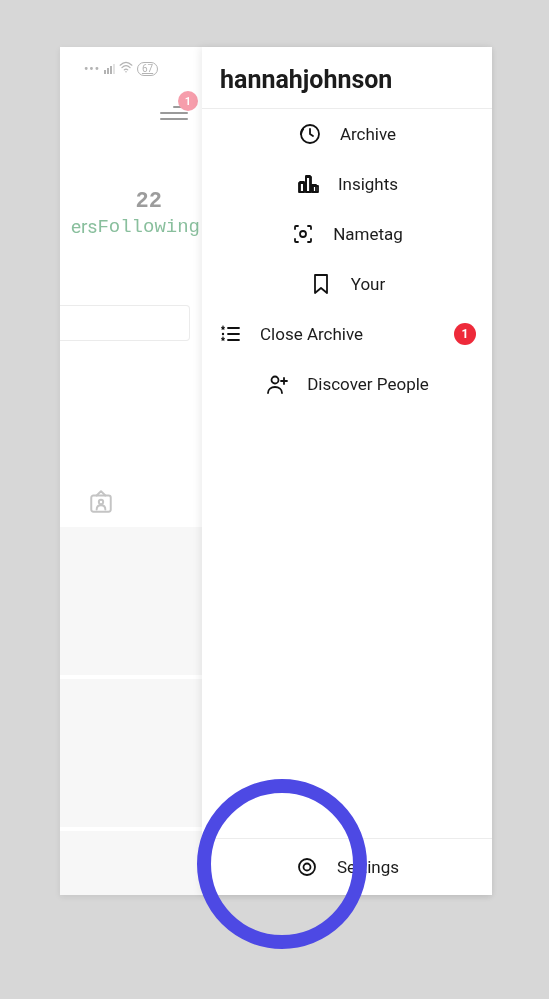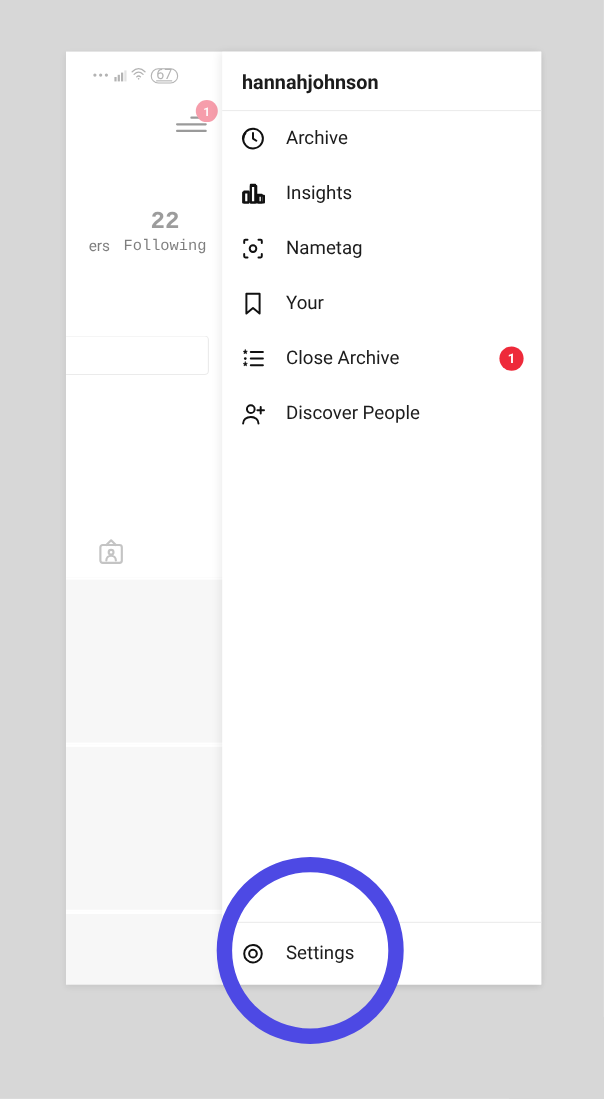--- a/index.html
+++ b/index.html
@@ -40,21 +40,21 @@
   .statusbar .dots { letter-spacing: 1px; font-weight: bold; }
   .statusbar .sig { display:inline-flex; align-items:flex-end; gap:1px; }
   .statusbar .sig i { display:block; width:2px; background:#6a6a6a; }
   .statusbar .sig i:nth-child(1){height:4px}
   .statusbar .sig i:nth-child(2){height:6px}
   .statusbar .sig i:nth-child(3){height:8px}
   .statusbar .sig i:nth-child(4){height:10px; background:#c8c8c8}
   .batt {
     display:inline-flex; align-items:center;
     border:1px solid #6a6a6a; border-radius:8px;
-    padding:0 4px; font-size:13px; line-height:12px;text-decoration:underline;
+    padding:0 4px; font-size:10px; line-height:12px;text-decoration:underline;
   }
   .hamburger {
     position: absolute;
     top: 54px;
     left: 100px;
     width: 28px; height: 24px;
     display:flex; flex-direction:column; justify-content:center; gap:4px;
   }
   .hamburger span { display:block; height:2px; background:#383838; border-radius:1px;}
   .hamburger span:nth-child(1){width:55%; align-self:flex-end;}
@@ -68,21 +68,21 @@
   }
   .stats {
     position:absolute;
     top:142px; left:0; width:140px;
     text-align:center;
   }
   .stats .row{display:flex;}
   .stats .cell1{width:40px;text-align:right;color:#333;font-size:15px;}
   .stats .cell2{flex:1;font-family:Liberation Mono, monospace;}
   .num{font-size:22px;font-weight:700;color:#3b3b3b;}
-  .lbl{font-size:14px;color:#000000;margin-top:2px;}
+  .lbl{font-size:19px;color:#15803d;margin-top:2px;}
   .editbtn {
     position:absolute; top:258px; left:0; width:130px; height:36px;
     border:1px solid #d9d9d9; border-radius:4px; background:#fff;
     border-left:none; border-top-left-radius:0; border-bottom-left-radius:0;
   }
   .tagged {
     position:absolute; top:442px; left:28px;
     color:#8a8a8a;
   }
   .feedrow {
@@ -99,27 +99,28 @@
     top:0; right:0; bottom:0;
     width:290px;
     background:#fff;
     box-shadow:-2px 0 8px rgba(0,0,0,0.08);
     display:flex; flex-direction:column;
   }
   .drawer-header{
     padding:18px 18px 14px 18px;
     border-bottom:1px solid #ececec;
   }
-  .drawer-header span{font-size:18px;font-weight:700;color:#1c1c1c;}
+  .drawer-header span{font-size:25px;font-weight:700;color:#1c1c1c;}
   .drawer-list{flex:1;overflow:hidden;}
   .ditem{
     display:flex;align-items:center;
     padding:13px 16px;
     gap:18px;
     cursor:pointer;
+    justify-content:center;
   }
   .ditem .ico{width:24px;height:24px;flex:none;display:flex;align-items:center;justify-content:center;}
   .ditem .ico svg{width:24px;height:24px;stroke:#111;stroke-width:1.8;fill:none;stroke-linecap:round;stroke-linejoin:round;}
   .ditem .txt{font-size:17px;color:#1c1c1c;}
   .ditem .badge{
     margin-left:auto;
     width:22px;height:22px;border-radius:50%;
     background:#ee2a3a;color:#fff;font-size:12px;font-weight:700;
     display:flex;align-items:center;justify-content:center;
   }

